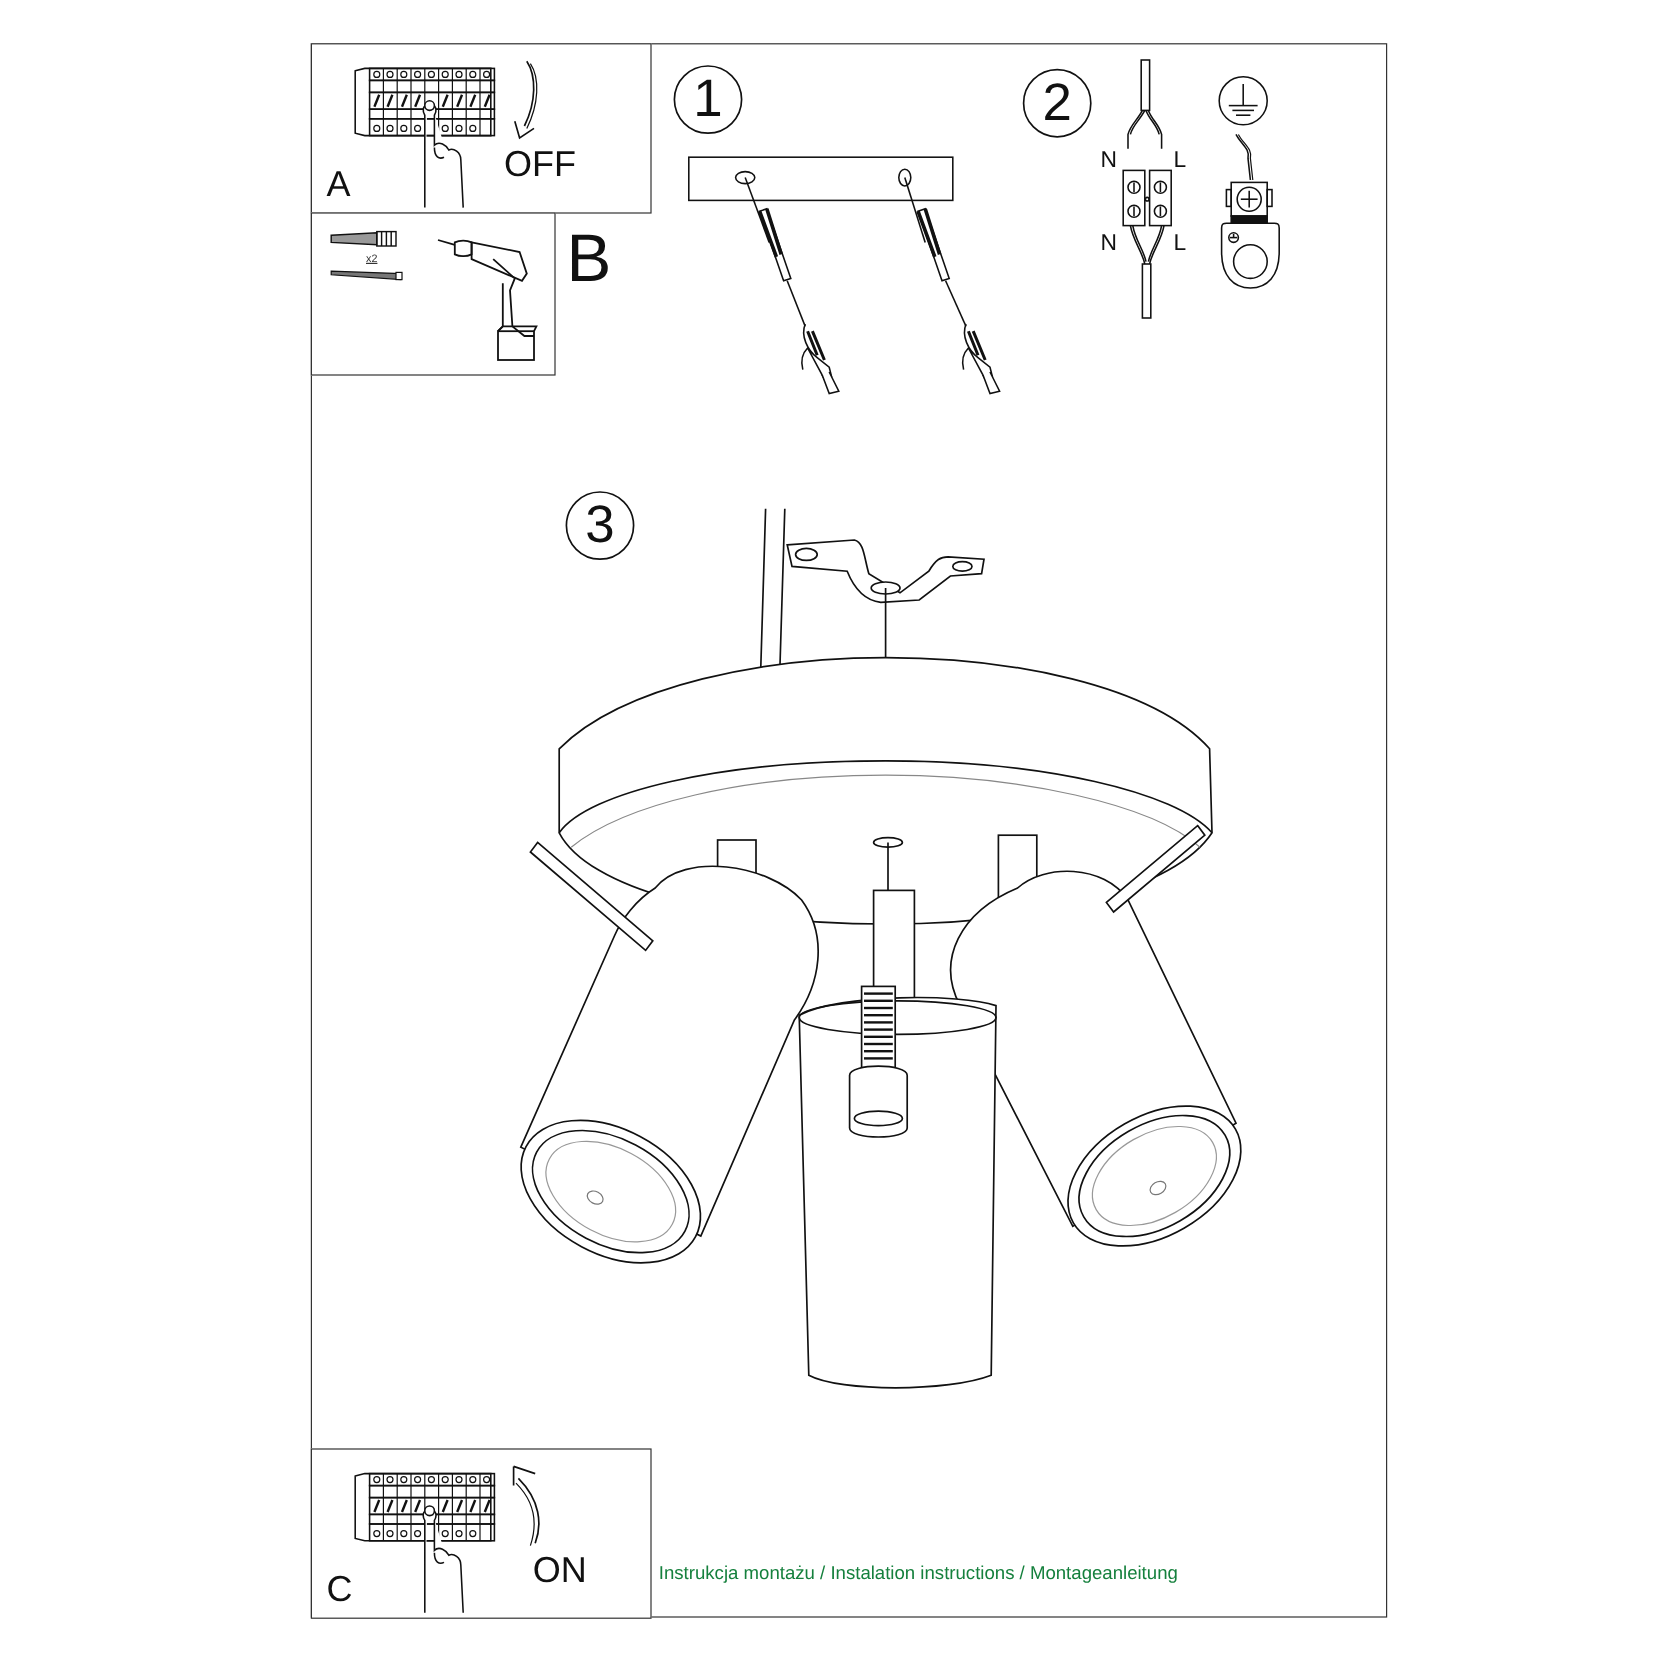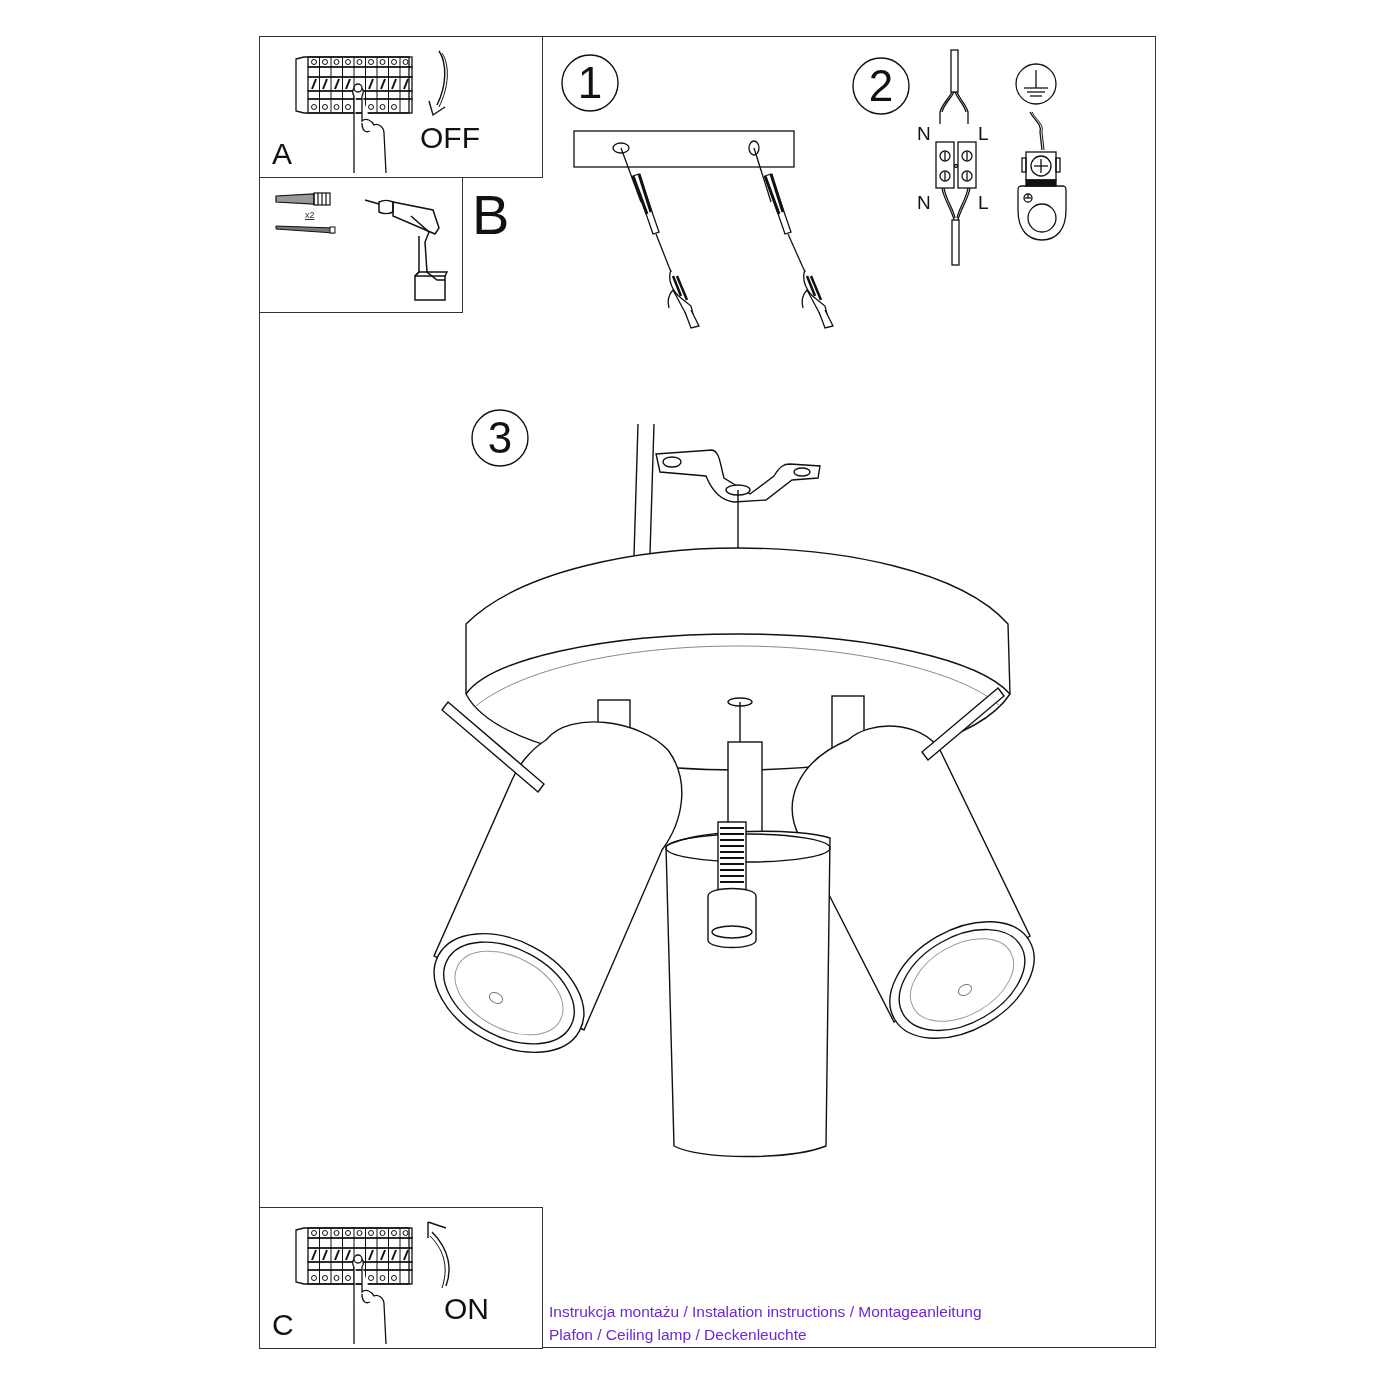--- a/index.html
+++ b/index.html
@@ -5,21 +5,21 @@
   html, body { margin:0; padding:0; background:#ffffff; }
   body { width:1400px; height:1400px; position:relative; overflow:hidden; font-family:"Liberation Sans", sans-serif; color:#111; }
   .frame { position:absolute; left:259px; top:36px; width:897px; height:1312px; border:1.5px solid #333; box-sizing:border-box; }
   .panel { position:absolute; border:1.5px solid #333; box-sizing:border-box; background:#fff; }
   .panel-a { left:259px; top:36px; width:284px; height:142px; }
   .panel-b { left:259px; top:177px; width:204px; height:136px; }
   .panel-c { left:259px; top:1207px; width:284px; height:142px; }
   .letter { position:absolute; font-size:30px; line-height:1; color:#111; }
   .big-letter { position:absolute; font-size:56px; line-height:1; color:#111; }
   .state-label { position:absolute; font-size:30px; line-height:1; color:#111;text-align:center; }
-  .caption { position:absolute; left:549px; top:1300px; font-size:15.5px; line-height:23px; color:#6d28d9; }
+  .caption { position:absolute; left:549px; top:1300px; font-size:15.5px; line-height:23px; color:#15803d; }
   svg { position:absolute; overflow:visible; }
   .step-num { position:absolute; font-size:44px; line-height:1; color:#111; text-align:center; }
   .wire-label { position:absolute; font-size:19px; line-height:1; color:#111; }
   .x2 { position:absolute; font-size:9px; color:#333; }
 </style>
 </head>
 <body>
 
 <div class="frame"></div>
 
@@ -316,14 +316,13 @@
   <svg style="left:162px;top:12px;" width="34" height="70" viewBox="0 0 34 70">
     <path d="M24 66 C30 50 28 30 10 12 M6 2 L24 8 M6 2 L6 18" fill="none" stroke="#111" stroke-width="1.4"></path>
     <path d="M20 68 C26 50 24 32 8 16" fill="none" stroke="#111" stroke-width="1"></path>
   </svg>
   <div class="letter" style="left:12px;top:102px;">C</div>
   <div class="state-label" style="left:160px;top:86px;margin-left:24px;">ON</div>
 </div>
 
 <div class="caption">
   <div>Instrukcja montażu / Instalation instructions / Montageanleitung</div>
-  <div>Plafon / Ceiling lamp / Deckenleuchte</div>
 </div>
 
 </body></html>

